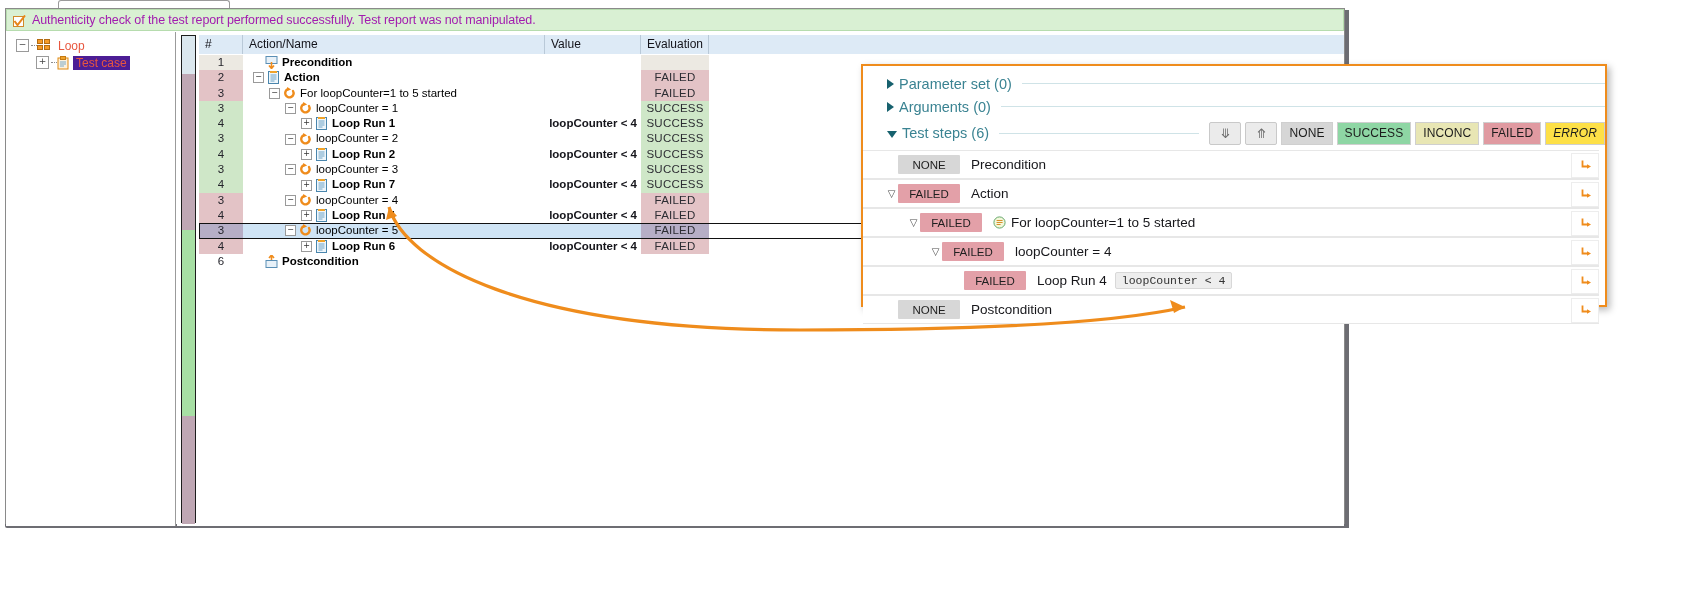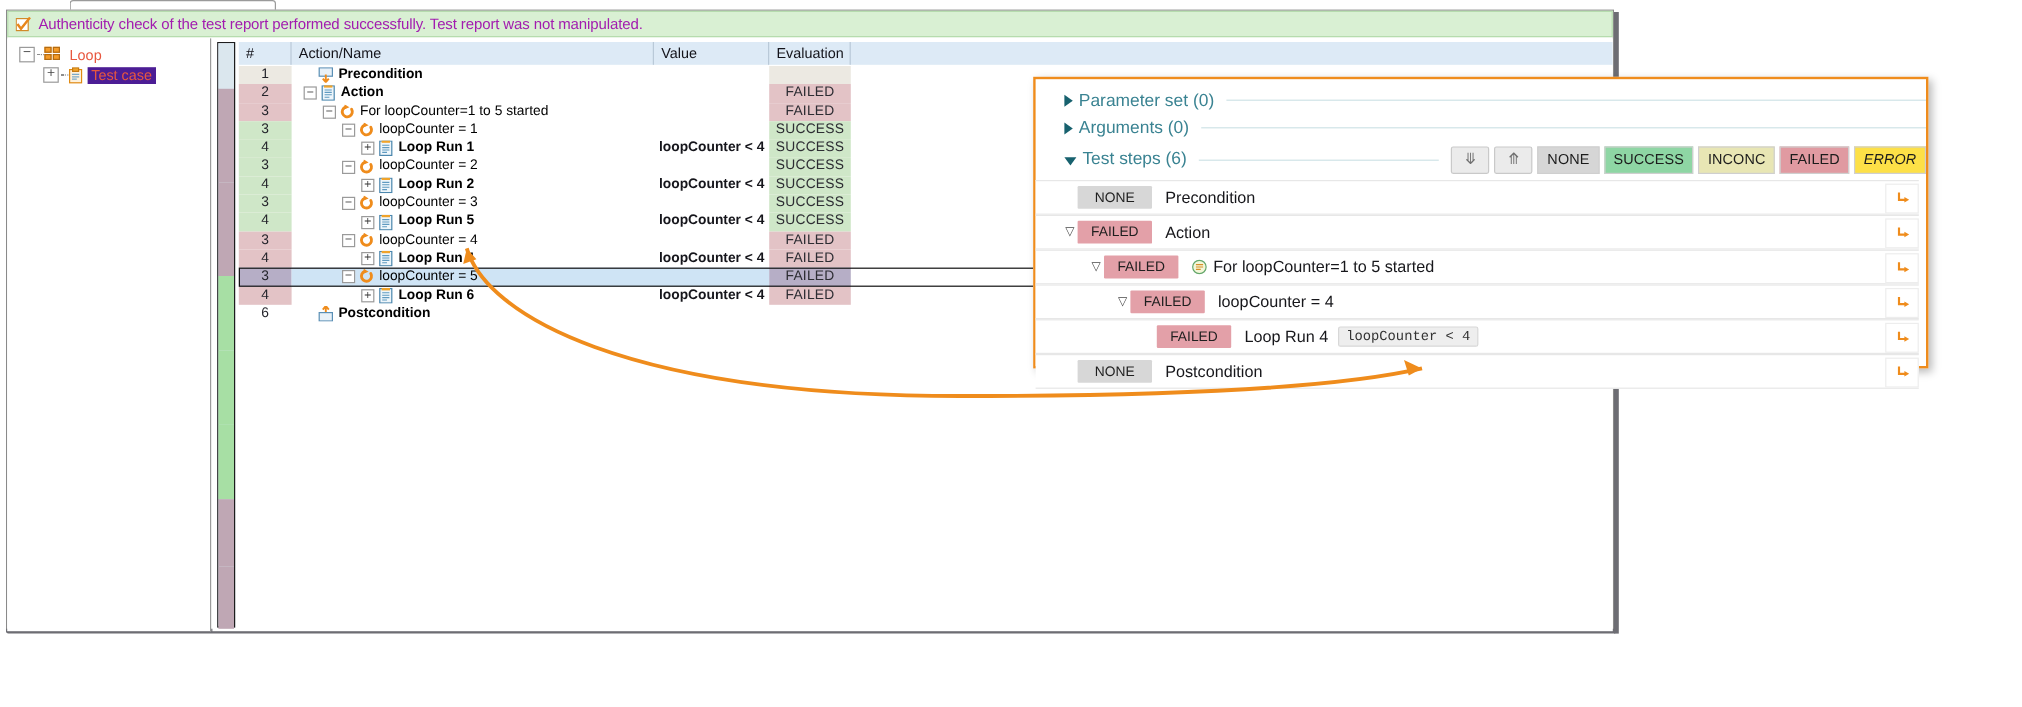--- a/index.html
+++ b/index.html
@@ -301,21 +301,21 @@
         <div class="row">
           <div class="cell num bg-ok">4</div>
           <div class="cell name">
             <span class="ind" style="width: 56px;"></span>
             <span class="exbox">+</span>
             <span class="ri"><svg width="13" height="13" viewBox="0 0 13 13">
                 <rect x="1.5" y="0.5" width="10" height="12" fill="#eef6fb" stroke="#4a86ad"></rect>
                 <rect x="3" y="0" width="7" height="2" fill="#f0a32a"></rect>
                 <path d="M3.5 4h6M3.5 6h6M3.5 8h6M3.5 10h4" stroke="#5f9ac0" stroke-width="0.9"></path>
               </svg></span>
-            <span class="nm b">Loop Run 5</span>
+            <span class="nm b">Loop Run 7</span>
           </div>
           <div class="cell val">loopCounter &lt; 4</div>
           <div class="cell eval bg-ok">SUCCESS</div>
           <div class="cell tail"></div>
         </div>
         <div class="row">
           <div class="cell num bg-fail">3</div>
           <div class="cell name">
             <span class="ind" style="width: 40px;"></span>
             <span class="exbox">−</span>

